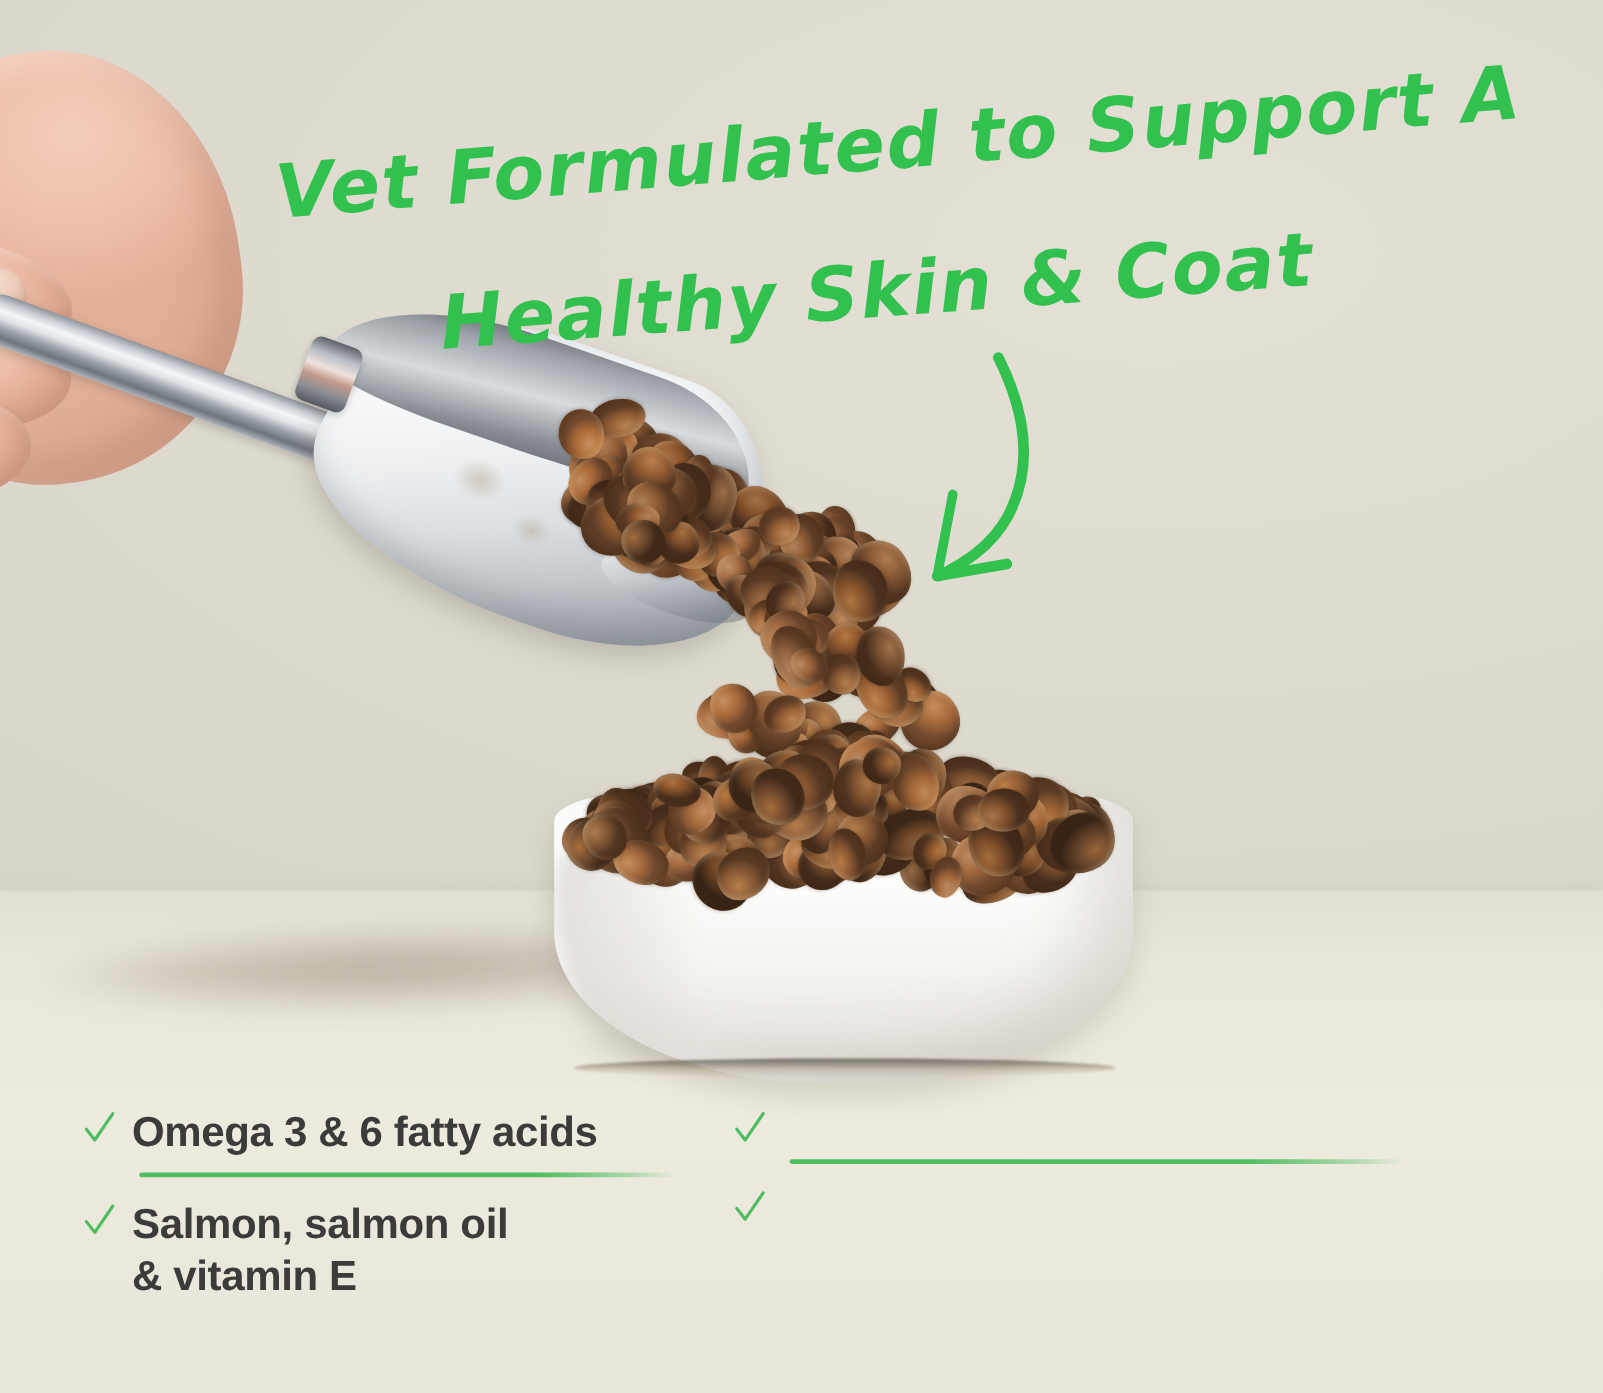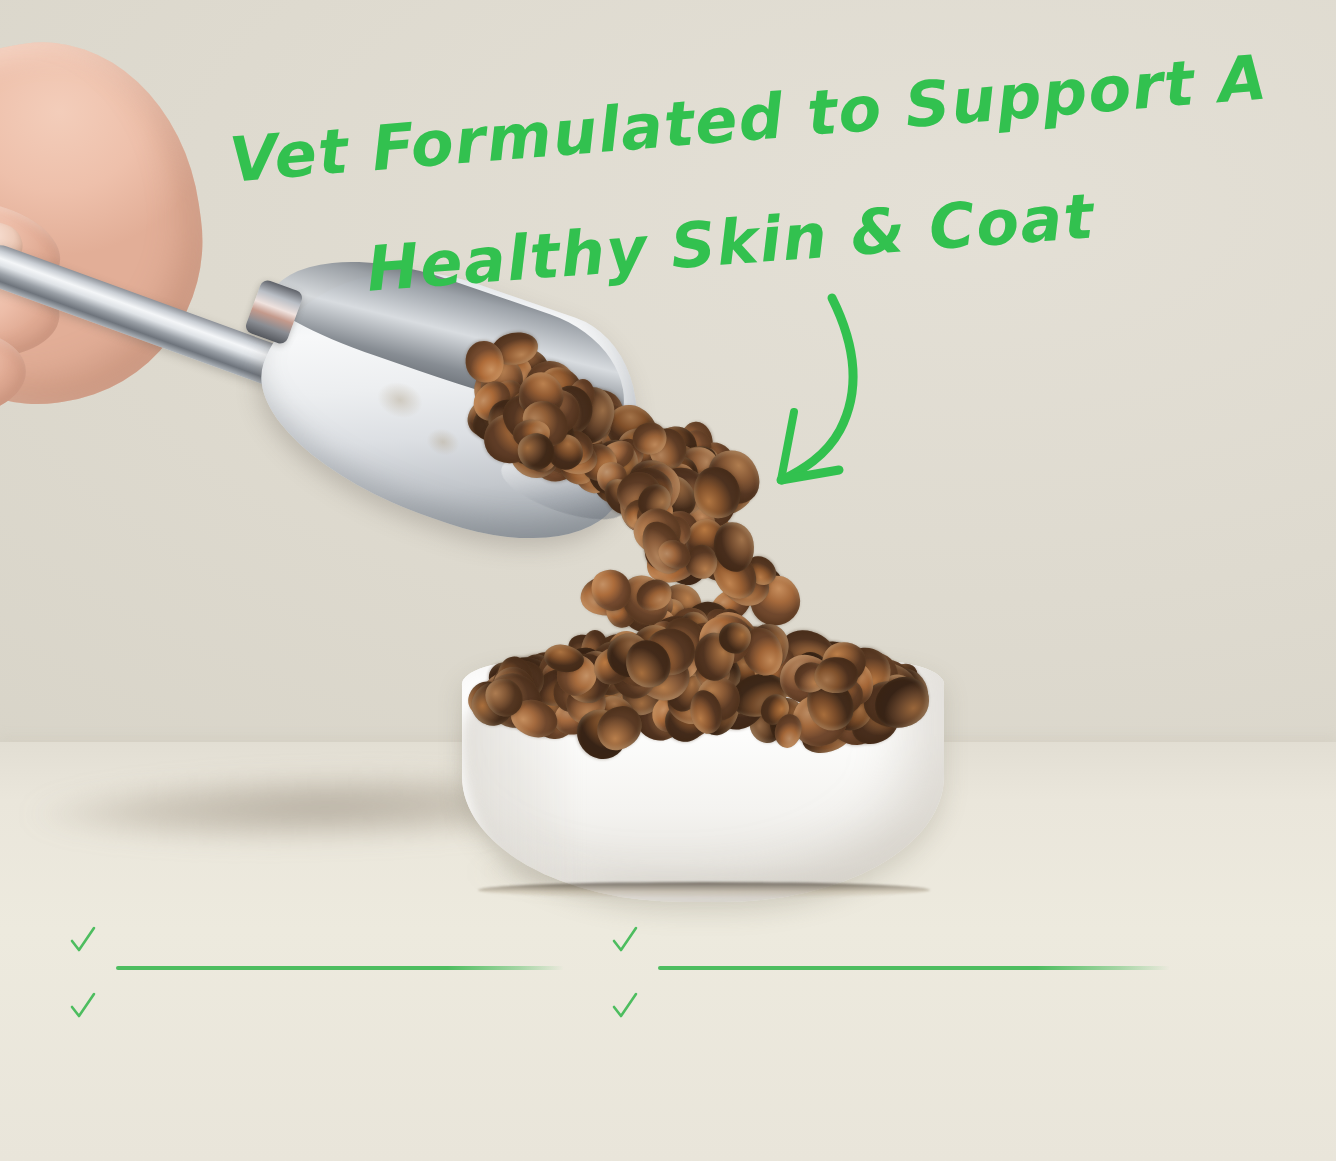--- a/index.html
+++ b/index.html
@@ -683,30 +683,32 @@
 
   <div class="features">
 
     <div class="col col-left">
       <div class="feat">
         <span class="check">
           <svg width="26" height="32" viewBox="0 0 26 32">
               <path d="M2 17 L9 26 L24 4" fill="none" stroke="#4dbd5f" stroke-width="2.6" stroke-linecap="round" stroke-linejoin="round"></path>
             </svg>
         </span>
+        <span class="feat-text">Omega 3 &amp; 6 fatty acids</span>
       </div>
 
       <div class="divider"></div>
 
       <div class="feat feat-row2">
         <span class="check">
           <svg width="26" height="32" viewBox="0 0 26 32">
               <path d="M2 17 L9 26 L24 4" fill="none" stroke="#4dbd5f" stroke-width="2.6" stroke-linecap="round" stroke-linejoin="round"></path>
             </svg>
         </span>
+        <span class="feat-text">Salmon, salmon oil<br>&amp; vitamin E</span>
       </div>
     </div>
 
     <div class="col col-right">
       <div class="feat">
         <span class="check">
           <svg width="26" height="32" viewBox="0 0 26 32">
               <path d="M2 17 L9 26 L24 4" fill="none" stroke="#4dbd5f" stroke-width="2.6" stroke-linecap="round" stroke-linejoin="round"></path>
             </svg>
         </span>

